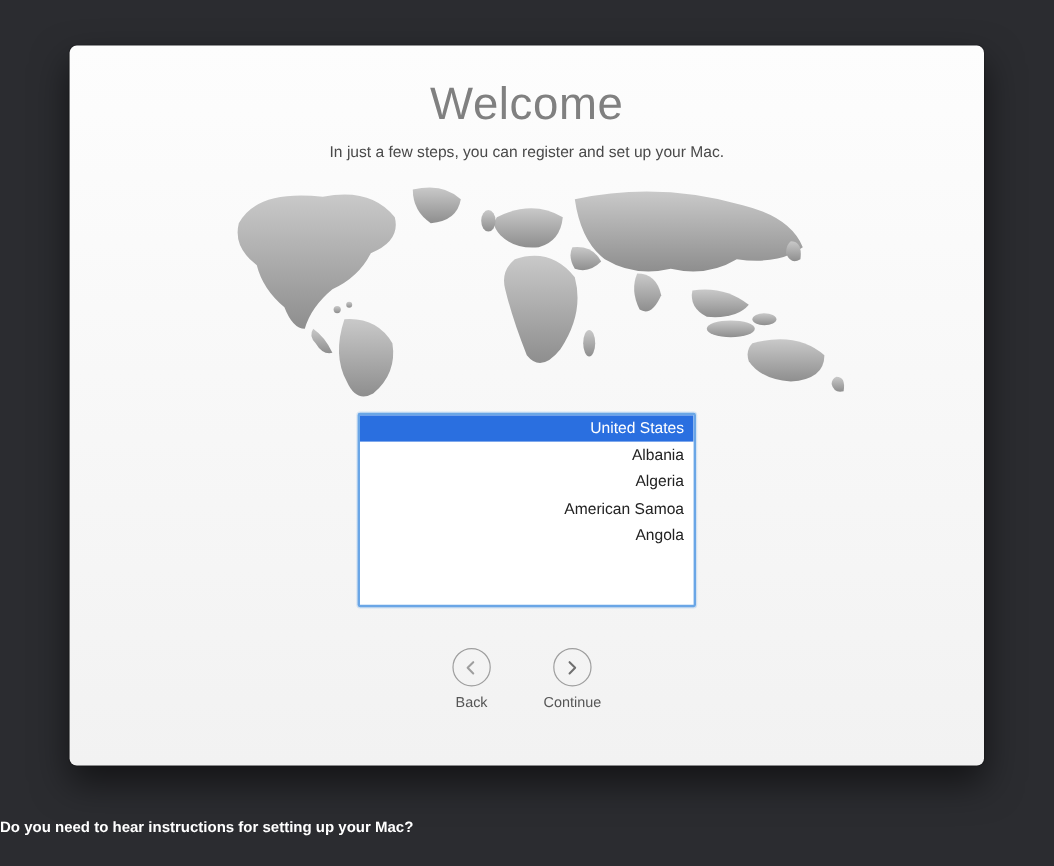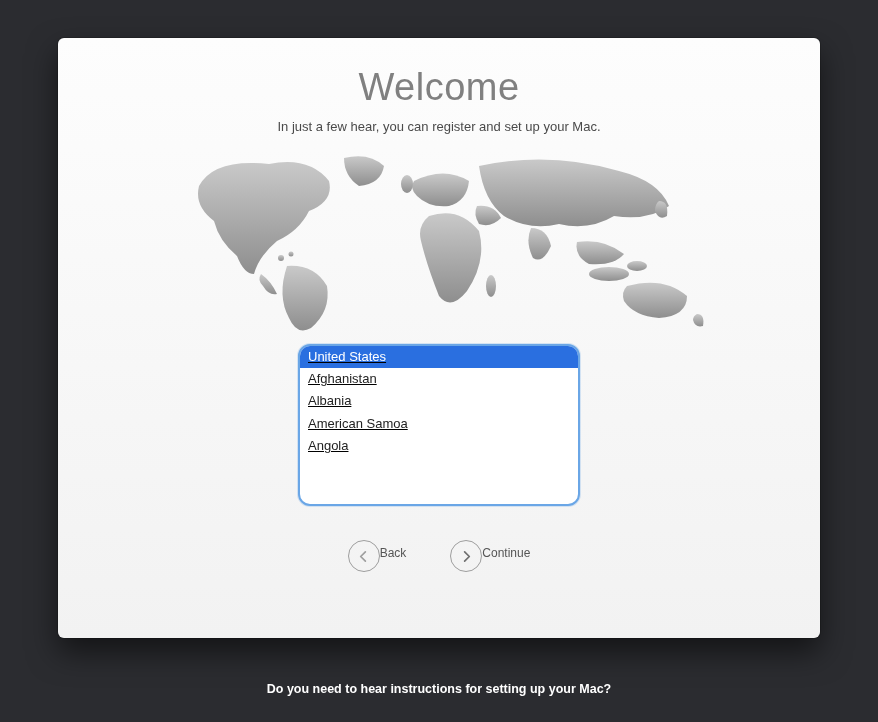--- a/index.html
+++ b/index.html
@@ -42,47 +42,47 @@
   .map-wrap svg {
     width: 560px;
     height: 190px;
     display: block;
   }
   .country-list {
     width: 278px;
     height: 158px;
     margin: 8px auto 0 auto;
     border: 2px solid #6aa6e6;
-    border-radius: 12px;
+    border-radius: 2px;
     background: #fff;
-    text-align: left;
+    text-align: right;
     overflow: hidden;
     box-shadow: 0 0 0 1px rgba(106,166,230,0.25);
-    text-decoration: underline;
   }
   .country-item {
     font-size: 13px;
     color: #222;
     padding: 2px 8px;
     line-height: 1.4;
     cursor: default;
   }
   .country-item.selected {
     background: #2a6fe0;
     color: #fff;
   }
   .nav-row {
     margin-top: 34px;
     display: flex;
     justify-content: center;
     gap: 44px;
   }
   .nav-btn {
     display: flex;
-    flex-direction: row;
+    flex-direction: column;
+    align-items: center;
     cursor: pointer;
     user-select: none;
   }
   .nav-circle {
     width: 30px;
     height: 30px;
     border: 1.6px solid #9e9e9e;
     border-radius: 50%;
     display: flex;
     align-items: center;
@@ -92,34 +92,33 @@
   .nav-label {
     font-size: 12px;
     color: #555;
     margin-top: 6px;
   }
   .footer {
     position: absolute;
     left: 0;
     right: 0;
     bottom: 24px;
-    text-align: center;
     color: #fff;
     font-size: 12.5px;
     font-weight: 600;
     line-height: 1.45;
   }
 </style>
 </head>
 <body>
 
 <div class="window">
 
   <div class="title">Welcome</div>
-  <div class="subtitle">In just a few hear, you can register and set up your Mac.</div>
+  <div class="subtitle">In just a few steps, you can register and set up your Mac.</div>
 
   <div class="map-wrap">
     <svg viewBox="0 0 560 190">
       <defs>
         <linearGradient id="landGrad" x1="0" y1="0" x2="0" y2="1">
           <stop offset="0%" stop-color="#c9c9c9"></stop>
           <stop offset="100%" stop-color="#8e8e8e"></stop>
         </linearGradient>
       </defs>
       <g fill="url(#landGrad)">
@@ -157,22 +156,22 @@
         <ellipse cx="332" cy="140" rx="5" ry="11"></ellipse>
 
         <circle cx="122" cy="112" r="3"></circle>
         <circle cx="132" cy="108" r="2.5"></circle>
       </g>
     </svg>
   </div>
 
   <div class="country-list" id="country-list">
       <div class="country-item selected">United States</div>
-      <div class="country-item">Afghanistan</div>
       <div class="country-item">Albania</div>
+      <div class="country-item">Algeria</div>
       <div class="country-item">American Samoa</div>
       <div class="country-item">Angola</div>
     </div>
 
   <div class="nav-row">
     <div class="nav-btn">
       <div class="nav-circle">
         <svg viewBox="0 0 16 16">
             <path d="M10 3 L5 8 L10 13" fill="none" stroke="#9e9e9e" stroke-width="1.8" stroke-linecap="round" stroke-linejoin="round"></path>
           </svg>

